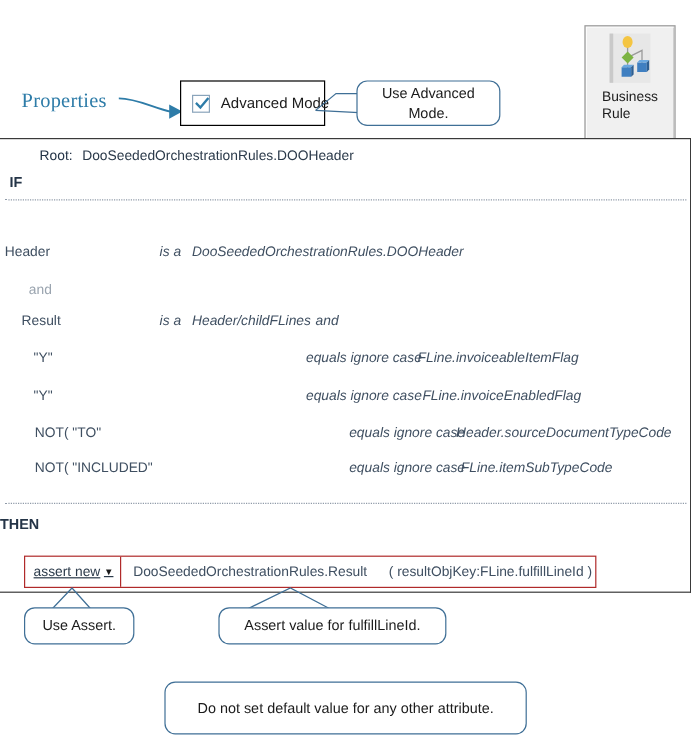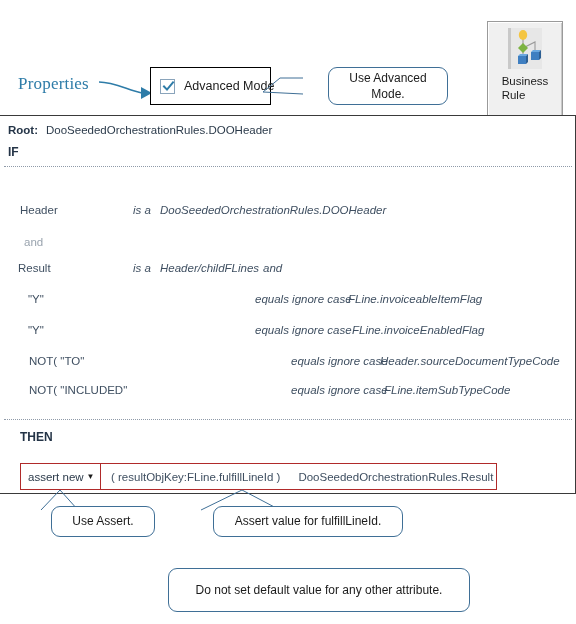--- a/index.html
+++ b/index.html
@@ -80,33 +80,32 @@
     box-sizing: border-box;
     display: flex;
     align-items: center;
     justify-content: center;
     text-align: center;
     font-size: 12px;
     color: #1b1b1b;
     line-height: 1.35;
     padding: 3px 8px;
     z-index: 3;
-    margin-left: 31px;
   }
 
   #callout-advanced-mode {
     left: 297px;
     top: 67px;
     width: 120px;
     height: 38px;
   }
   #callout-use-assert {
     left: 20px;
     top: 506px;
-    width: 104px;
+    width: 92px;
     height: 31px;
   }
   #callout-assert-value {
     left: 182px;
     top: 506px;
     width: 190px;
     height: 31px;
   }
   #callout-no-default {
     left: 137px;
@@ -166,22 +165,23 @@
   }
 
   #root-line {
     position: absolute;
     left: 8px;
     top: 8px;
     font-size: 11.5px;
     white-space: nowrap;
   }
   #root-label {
-    font-weight: bold;
+    font-weight: normal;
     color: #243447;
+    margin-left: 25px;
   }
   #root-value {
     color: #2b3a4a;
     margin-left: 8px;
   }
 
   #if-label {
     position: absolute;
     left: 8px;
     top: 29px;
@@ -195,21 +195,21 @@
     left: 4px;
     width: 568px;
     height: 1px;
     border-top: 1.3px dotted #8f9aa8;
   }
   #sep-if { top: 50px; }
   #sep-then { top: 303px; }
 
   #then-label {
     position: absolute;
-    left: 20px;
+    left: 0;
     top: 314px;
     font-size: 12px;
     font-weight: bold;
     color: #243447;
   }
 
   
   .cond-row {
     position: absolute;
     left: 0;
@@ -250,20 +250,21 @@
     border-right: 1.3px solid #b02a2a;
     display: flex;
     align-items: center;
     padding: 0 8px 0 7px;
     font-size: 11.5px;
     color: #2b3a4a;
     white-space: nowrap;
     gap: 3px;
     width: 80px;
     box-sizing: border-box;
+    text-decoration: underline;
   }
   #action-verb-caret {
     font-size: 8px;
     color: #1b1b1b;
     line-height: 1;
   }
   #action-body {
     display: flex;
     align-items: center;
     padding-left: 10px;
@@ -324,21 +325,21 @@
 <div id="rule-panel">
 
   <div id="root-line">
     <span id="root-label">Root:</span><span id="root-value">DooSeededOrchestrationRules.DOOHeader</span>
   </div>
 
   <div id="if-label">IF</div>
   <div class="dotted-sep" id="sep-if"></div>
 
   <div class="cond-row" style="top:88px">
-    <span class="cond-left" style="left:20px">Header</span>
+    <span class="cond-left" style="left:4px">Header</span>
     <span class="cond-right" style="left:133px">is a</span>
     <span class="cond-right" style="left:160px">DooSeededOrchestrationRules.DOOHeader</span>
   </div>
 
   <div class="cond-row" style="top:120px">
     <span class="cond-and" style="left:24px">and</span>
   </div>
 
   <div class="cond-row" style="top:146px">
     <span class="cond-left" style="left:18px">Result</span>
@@ -373,22 +374,22 @@
 
   <div class="dotted-sep" id="sep-then"></div>
   <div id="then-label">THEN</div>
 
   <div id="action-row">
     <div id="action-verb">
       <span>assert new</span>
       <span id="action-verb-caret">▼</span>
     </div>
     <div id="action-body">
+      <span>DooSeededOrchestrationRules.Result</span>
       <span>( resultObjKey:FLine.fulfillLineId )</span>
-      <span>DooSeededOrchestrationRules.Result</span>
     </div>
   </div>
 </div>
 
 <svg id="connector-assert" class="connector" viewBox="0 0 80 22">
   <path d="M1 21 L 20 1 L 38 21" fill="none" stroke="#3f6f96" stroke-width="1"></path>
 </svg>
 <div class="callout" id="callout-use-assert">Use Assert.</div>
 
 <svg id="connector-value" class="connector" viewBox="0 0 160 22">

